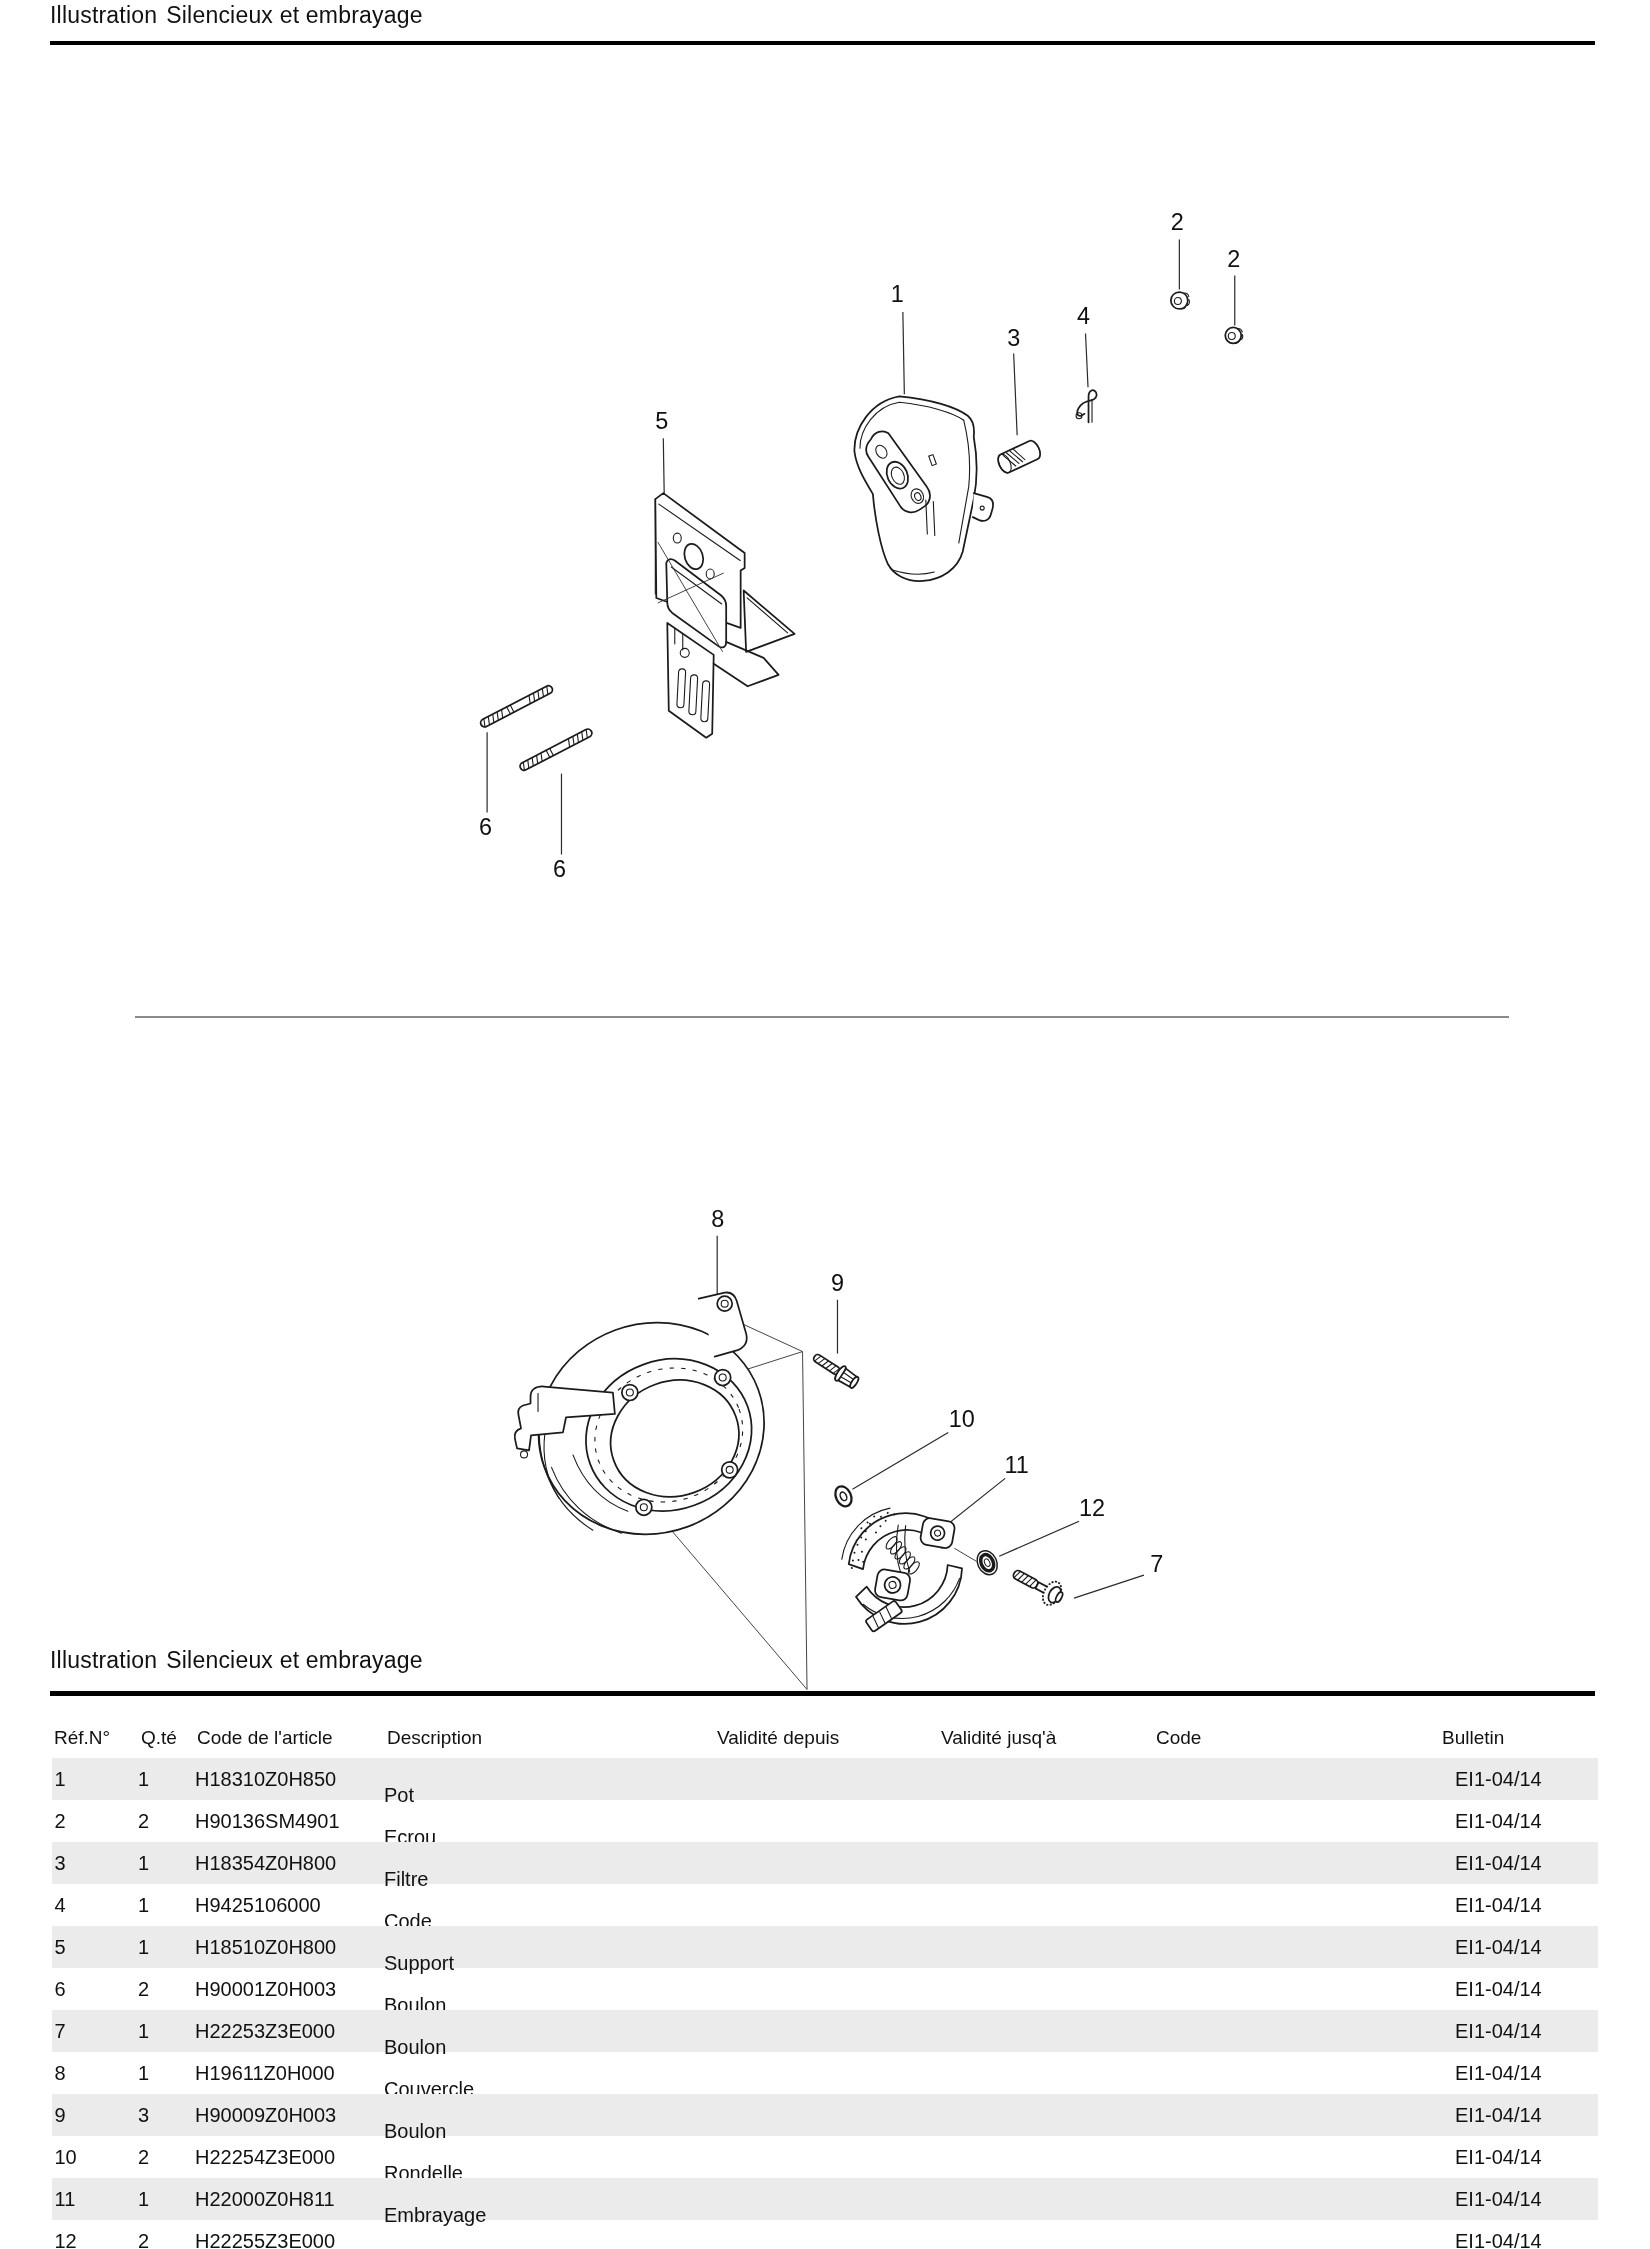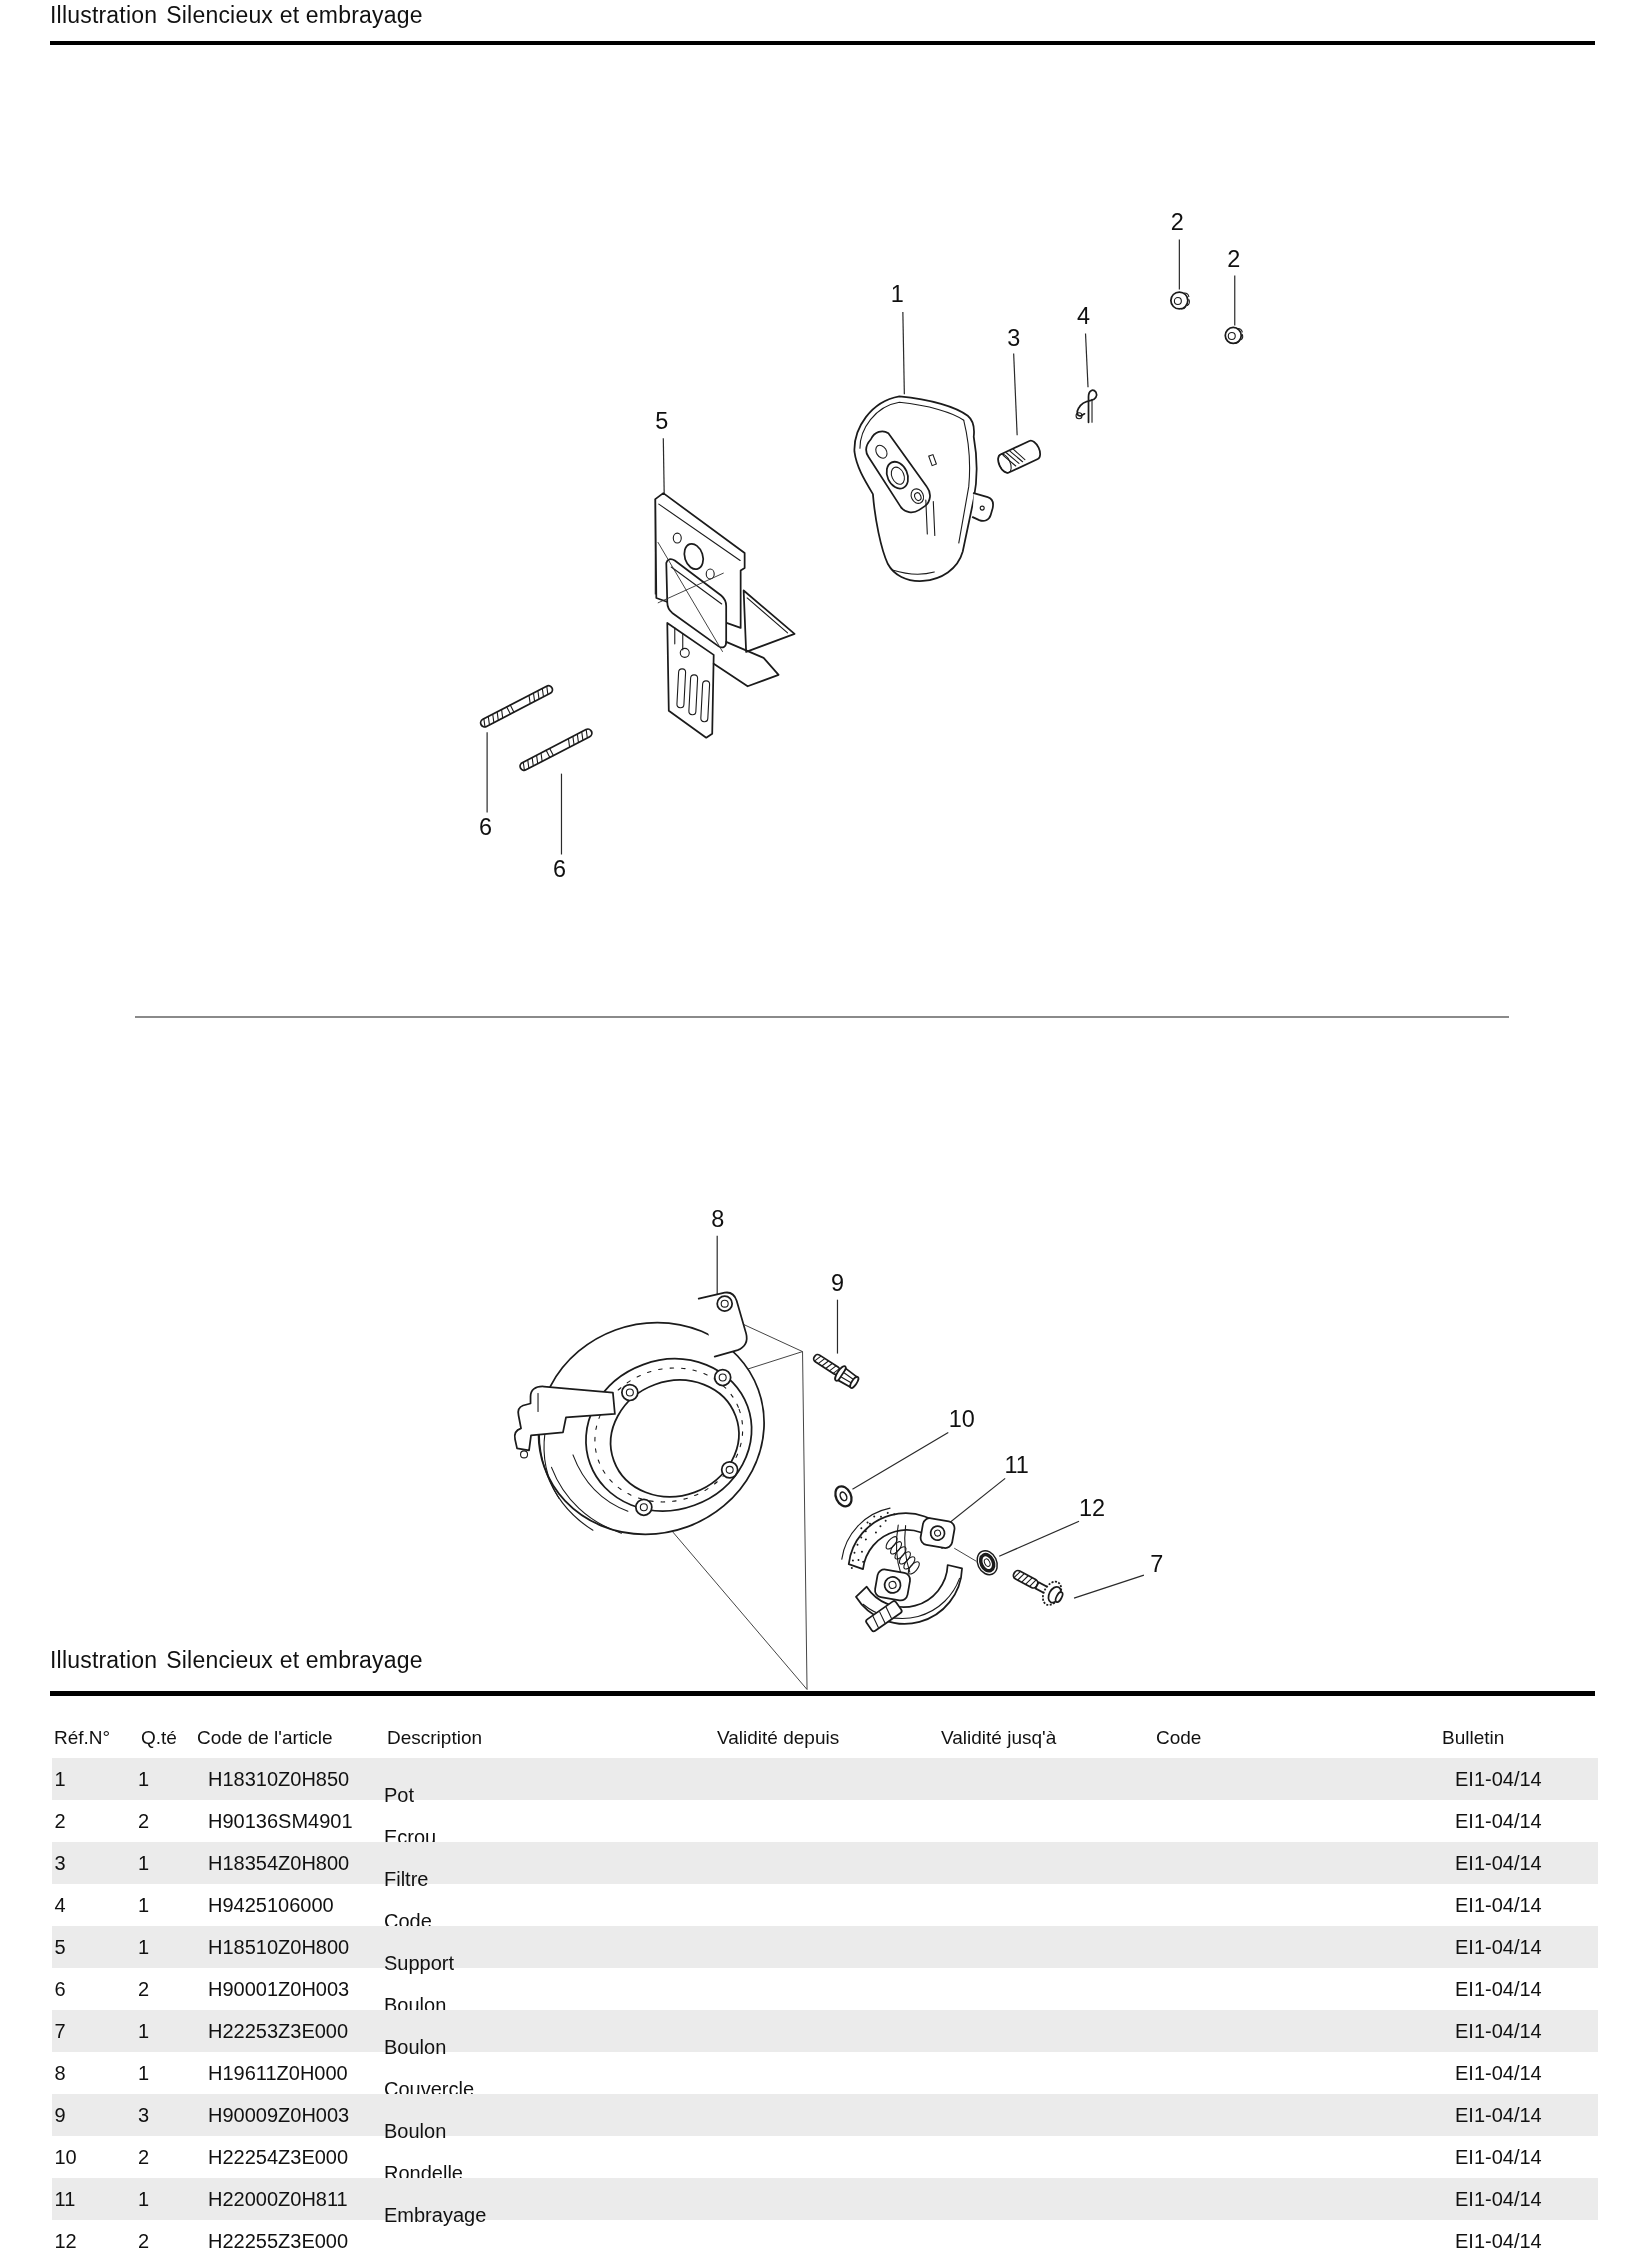--- a/index.html
+++ b/index.html
@@ -22,21 +22,21 @@
   .thin{stroke:#2f2f2f;stroke-width:1.8;fill:none;}
   .callout{font-family:"Liberation Sans",sans-serif;font-size:47px;fill:#101010;text-anchor:middle;}
   .dot{fill:#1b1b1b;stroke:none;}
   
   #table-header{position:absolute;left:0;top:1727px;width:1452px;height:22px;font-size:19px;}
   #table-header span{position:absolute;top:0;white-space:nowrap;}
   #table-rows{position:absolute;left:52px;top:1758px;width:1546px;font-size:20px;}
   .trow{position:relative;height:42px;line-height:42px;white-space:nowrap;}
   .trow:nth-child(odd){background:#ebebeb;}
   .trow span{position:absolute;top:0;}
-  .c-ref{left:2.5px;} .c-qty{left:86px;} .c-code{left:156px;} .c-desc{left:332px;margin-top:16px;} .c-bul{left:1379px;margin-left:24px;}
+  .c-ref{left:2.5px;} .c-qty{left:86px;} .c-code{left:143px;} .c-desc{left:332px;margin-top:16px;} .c-bul{left:1379px;margin-left:24px;}
 </style>
 </head>
 <body>
 
 <div id="title1" class="page-title">
   <span class="w1">Illustration</span><span>Silencieux et embrayage</span>
 </div>
 <div id="rule1" class="rule"></div>
 
 <div id="divider"></div>

